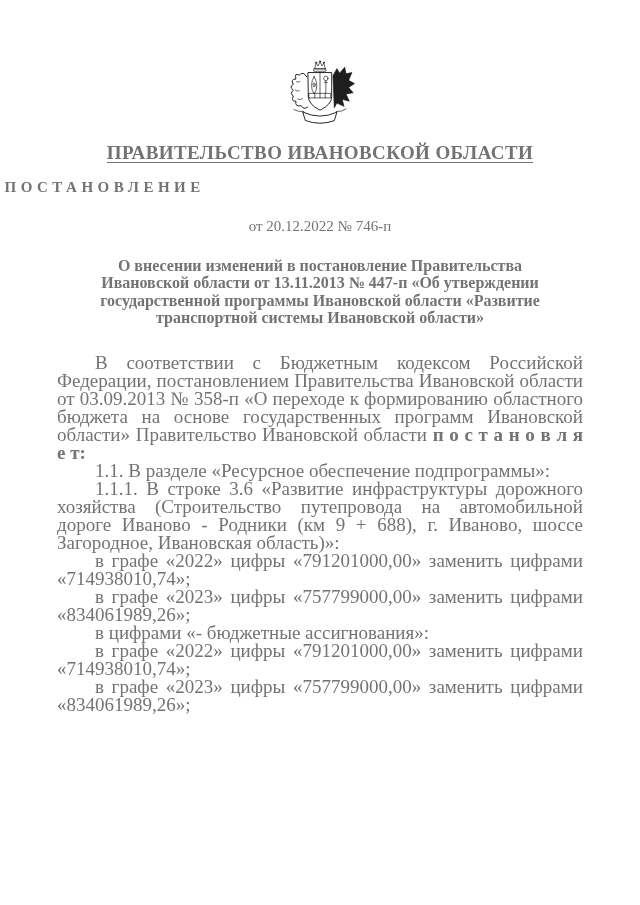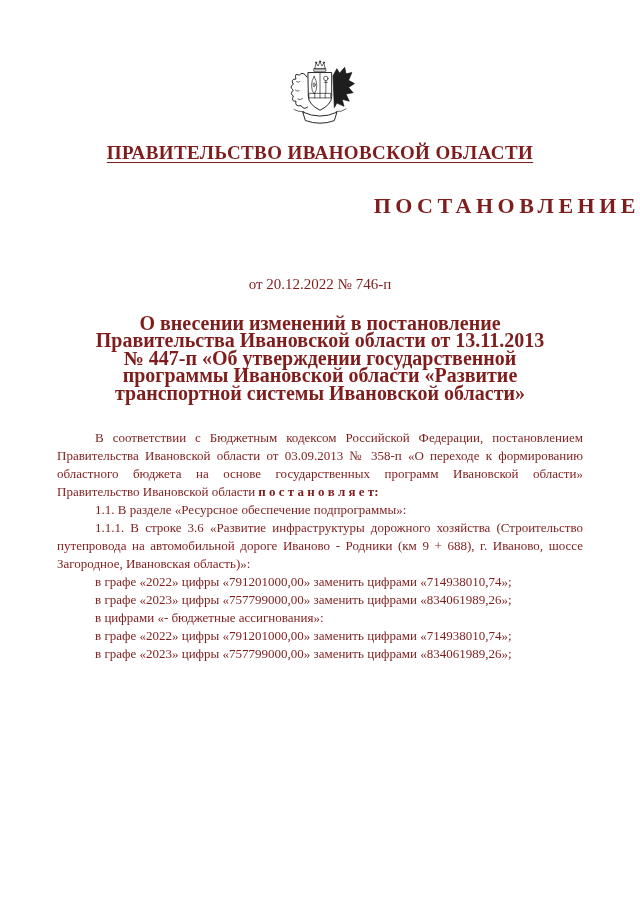--- a/index.html
+++ b/index.html
@@ -2,65 +2,65 @@
 <html lang="ru"><head>
 <meta charset="utf-8">
 <style>
   html, body { margin: 0; padding: 0; background: #888; }
   .page {
     position: relative;
     width: 640px;
     height: 905px;
     margin: 0 auto;
     background: #ffffff;
-    color: #7f1d1d;
+    color: #737373;
     font-family: "Liberation Serif", "DejaVu Serif", serif;
     overflow: hidden;
     box-sizing: border-box;
   }
   .emblem-wrap {
     padding-top: 60px;
     text-align: center;
     line-height: 0;
   }
   .org-title {
     margin: 14px 0 0 0;
     text-align: center;
     font-size: 19px;
     font-weight: bold;
     letter-spacing: 0.4px;
     text-decoration: underline;
     text-underline-offset: 3px;
   }
   .doc-type {
-    margin-top: 29px;
-    text-align: right;
-    font-size: 22px;
+    margin-top: 15px;
+    text-align: left;
+    font-size: 15px;
     font-weight: bold;
     letter-spacing: 4.5px;
     padding-left: 4.5px; 
   }
   .date-block {
-    margin-top: 57px;
+    margin-top: 22px;
     text-align: center;
     font-size: 15px;
     line-height: 16.5px;
   }
   .subject {
     margin: 22px auto 0 auto;
     max-width: 452px;
     text-align: center;
-    font-size: 20px;
+    font-size: 16px;
     font-weight: bold;
     line-height: 17.5px;
   }
   .doc-body {
     margin-top: 27px;
     padding: 0 57px;
-    font-size: 13px;
+    font-size: 19px;
     line-height: 18px;
     text-align: justify;
   }
   .doc-body p {
     margin: 0;
     text-indent: 38px;
   }
   .doc-body b { font-weight: bold; }
   svg .ln { fill: none; stroke: #111; stroke-width: 1.4; stroke-linejoin: round; stroke-linecap: round; }
   svg .thin { fill: none; stroke: #111; stroke-width: 1; stroke-linejoin: round; stroke-linecap: round; }

